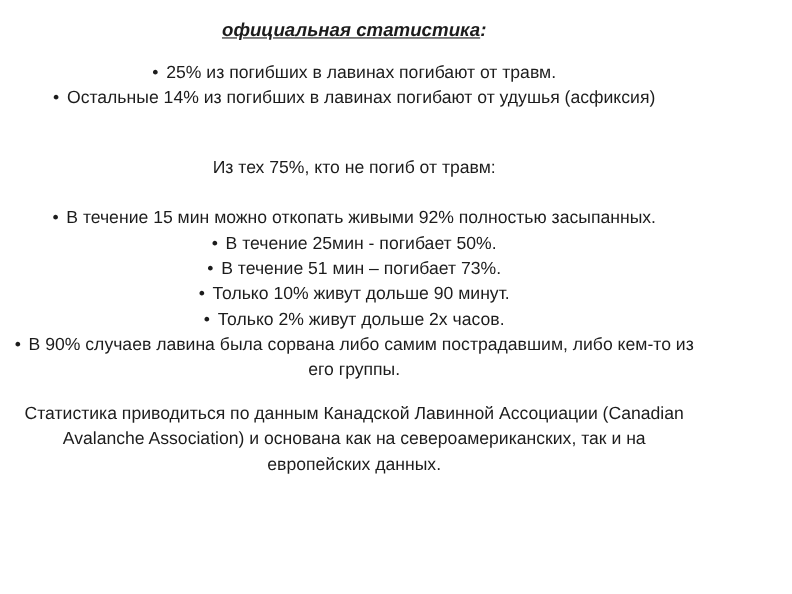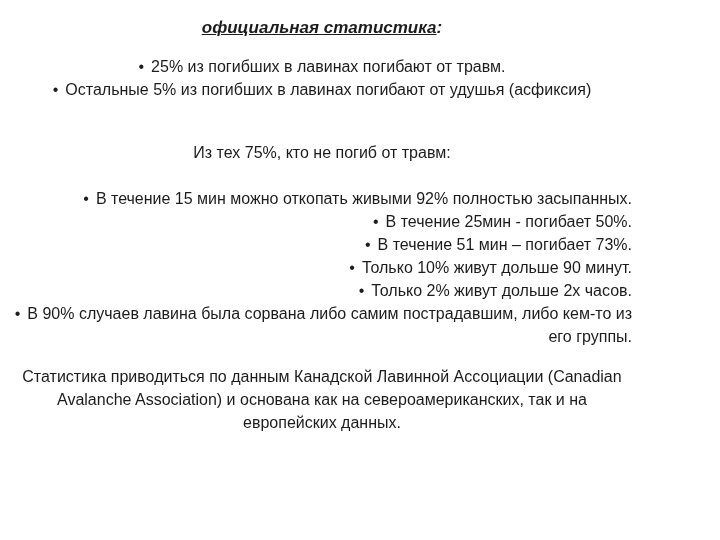--- a/index.html
+++ b/index.html
@@ -19,40 +19,40 @@
   }
   .title-line {
     font-weight: bold;
     font-style: italic;
     font-size: 17px;
     margin-bottom: 16px;
   }
   .title-text { text-decoration: underline; }
   .group-intro { margin: 0 auto 40px auto; max-width: 680px; }
   .subheading { margin: 16px auto 23px auto; }
-  .group-details { margin: 0 auto 17px auto; max-width: 676px; text-align: right; }
+  .group-details { margin: 0 auto 17px auto; max-width: 676px; }
   .footer { margin: 0 auto; max-width: 702px; text-align: center; }
   .bullet-line { }
   .marker { margin-right: 7px; }
 </style>
 </head>
 <body>
 
 <div class="slide">
 
   <div class="title-line">
     <span class="title-text">официальная статистика</span><span>:</span>
   </div>
 
   <div class="group-intro">
     <div class="bullet-line">
       <span class="marker">•</span><span>25% из погибших в лавинах погибают от травм.</span>
     </div>
     <div class="bullet-line">
-      <span class="marker">•</span><span>Остальные 5% из погибших в лавинах погибают от удушья (асфиксия)</span>
+      <span class="marker">•</span><span>Остальные 14% из погибших в лавинах погибают от удушья (асфиксия)</span>
     </div>
   </div>
 
   <div class="subheading">Из тех 75%, кто не погиб от травм:</div>
 
   <div class="group-details">
     <div class="bullet-line">
       <span class="marker">•</span><span>В течение 15 мин можно откопать живыми 92% полностью засыпанных.</span>
     </div>
     <div class="bullet-line">

